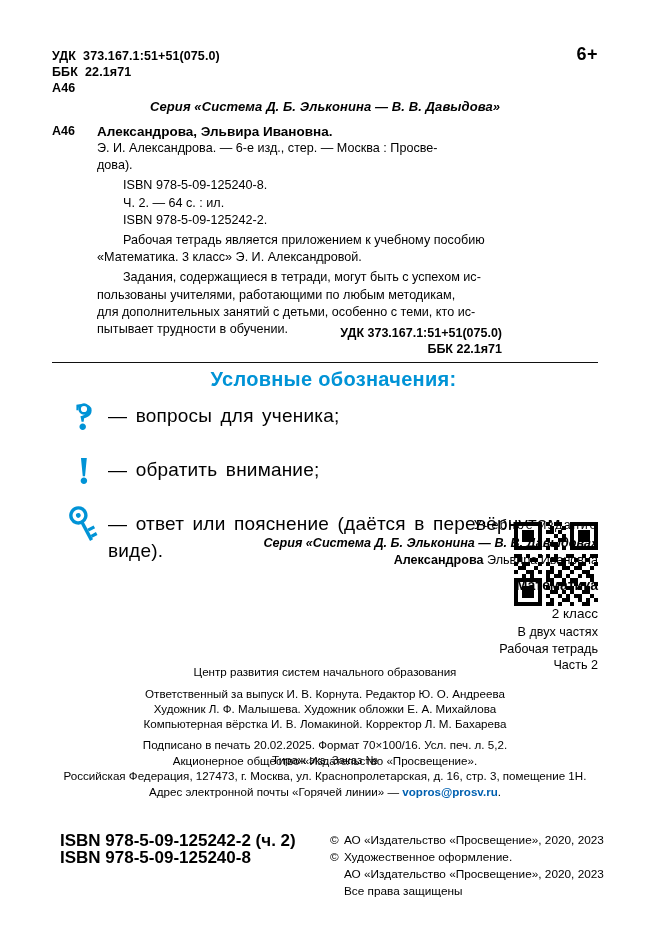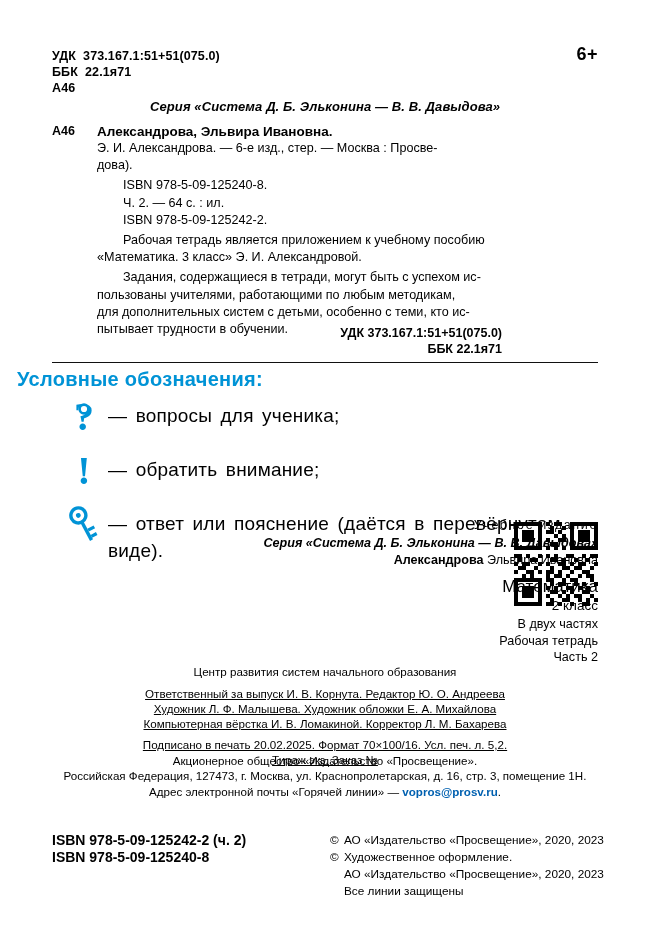--- a/index.html
+++ b/index.html
@@ -97,21 +97,21 @@
     top: 362px;
     border-top: 1px solid #111;
   }
 
   
   .legend-title {
     position: absolute;
     left: 0;
     right: 0;
     top: 368px;
-    text-align: left;
+    text-align: center;
     color: #0093d6;
     font-size: 20px;
     font-weight: bold;
     letter-spacing: 0.3px;
     margin-left: 17px;
   }
   .legend-list {
     position: absolute;
     left: 60px;
     right: 45px;
@@ -156,23 +156,23 @@
     font-style: italic;
     font-weight: bold;
     margin-bottom: 3px;
   }
   .imprint .l-author {
     font-size: 12.6px;
     margin-bottom: 10px;
   }
   .imprint .l-author b { font-weight: bold; margin-left: 40px; }
   .imprint .l-title {
-    font-size: 17px;
-    font-weight: normal;
-    margin-bottom: 1px;
+    font-size: 14px;
+    font-weight: bold;
+    margin-bottom: 13px;
   }
   .imprint .l-grade {
     font-size: 13.5px;
     margin-bottom: 3px;
   }
   .imprint .l-sub {
     font-size: 12.6px;
     line-height: 16.5px;
   }
 
@@ -184,21 +184,20 @@
     font-size: 11.6px;
   }
 
   .credits {
     position: absolute;
     left: 52px; right: 52px;
     top: 686px;
     text-align: center;
     font-size: 11.6px;
     line-height: 15.2px;
-    text-decoration: underline;
   }
   .credits .gap { height: 5px; }
 
   .publisher {
     position: absolute;
     left: 52px; right: 52px;
     top: 753px;
     text-align: center;
     font-size: 11.6px;
     line-height: 15.4px;
@@ -211,23 +210,23 @@
     right: 52px;
     top: 522px;
     width: 84px;
     height: 84px;
   }
   .qr svg { display: block; }
 
   
   .isbn-footer {
     position: absolute;
-    left: 52px;
+    left: 60px;
     top: 832px;
-    font-size: 14px;
+    font-size: 17px;
     line-height: 17px;
     font-weight: bold;
   }
   .copyright {
     position: absolute;
     left: 330px;
     top: 832px;
     font-size: 11.8px;
     line-height: 17px;
   }
@@ -256,21 +255,21 @@
     <div class="gap"></div>
     <p class="ind">ISBN 978-5-09-125240-8.</p>
     <p class="ind">Ч. 2. — 64 с. : ил.</p>
     <p class="ind">ISBN 978-5-09-125242-2.</p>
     <div class="gap"></div>
     <p class="ind">Рабочая тетрадь является приложением к учебному пособию</p>
     <p>«Математика. 3 класс» Э. И. Александровой.</p>
     <div class="gap"></div>
     <p class="ind">Задания, содержащиеся в тетради, могут быть с успехом ис-</p>
     <p>пользованы учителями, работающими по любым методикам,</p>
-    <p>для дополнительных систем с детьми, особенно с теми, кто ис-</p>
+    <p>для дополнительных занятий с детьми, особенно с теми, кто ис-</p>
     <p>пытывает трудности в обучении.</p>
   </div>
 
   <div class="udk-bottom">
     <div>УДК 373.167.1:51+51(075.0)</div>
     <div>ББК 22.1я71</div>
   </div>
 
   <div class="divider"></div>
 
@@ -471,17 +470,17 @@
     <div class="crow">
       <span class="csym">©</span>
       <span>Художественное оформление.</span>
     </div>
     <div class="crow">
       <span class="csym"></span>
       <span>АО «Издательство «Просвещение», 2020, 2023</span>
     </div>
     <div class="crow">
       <span class="csym"></span>
-      <span>Все линии защищены</span>
+      <span>Все права защищены</span>
     </div>
   </div>
 
 </div>
 
 </body></html>

